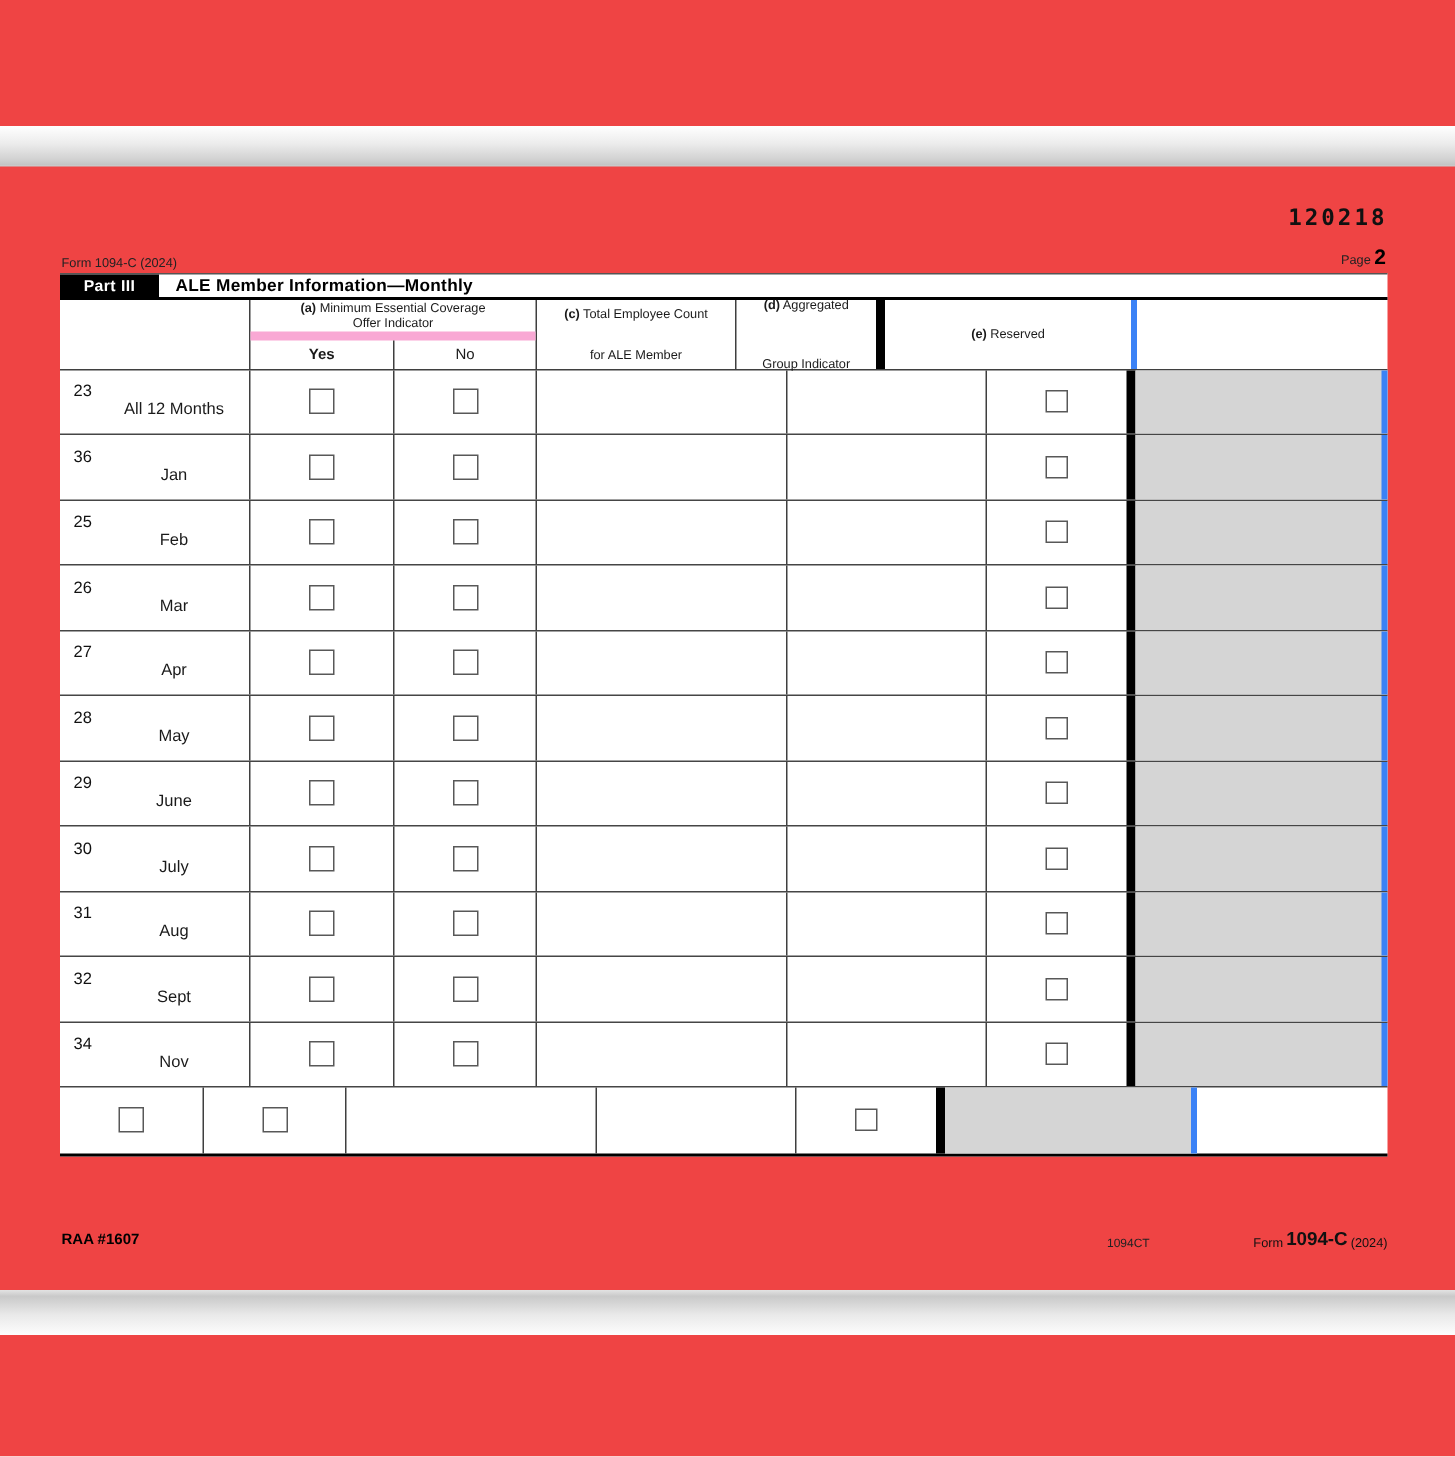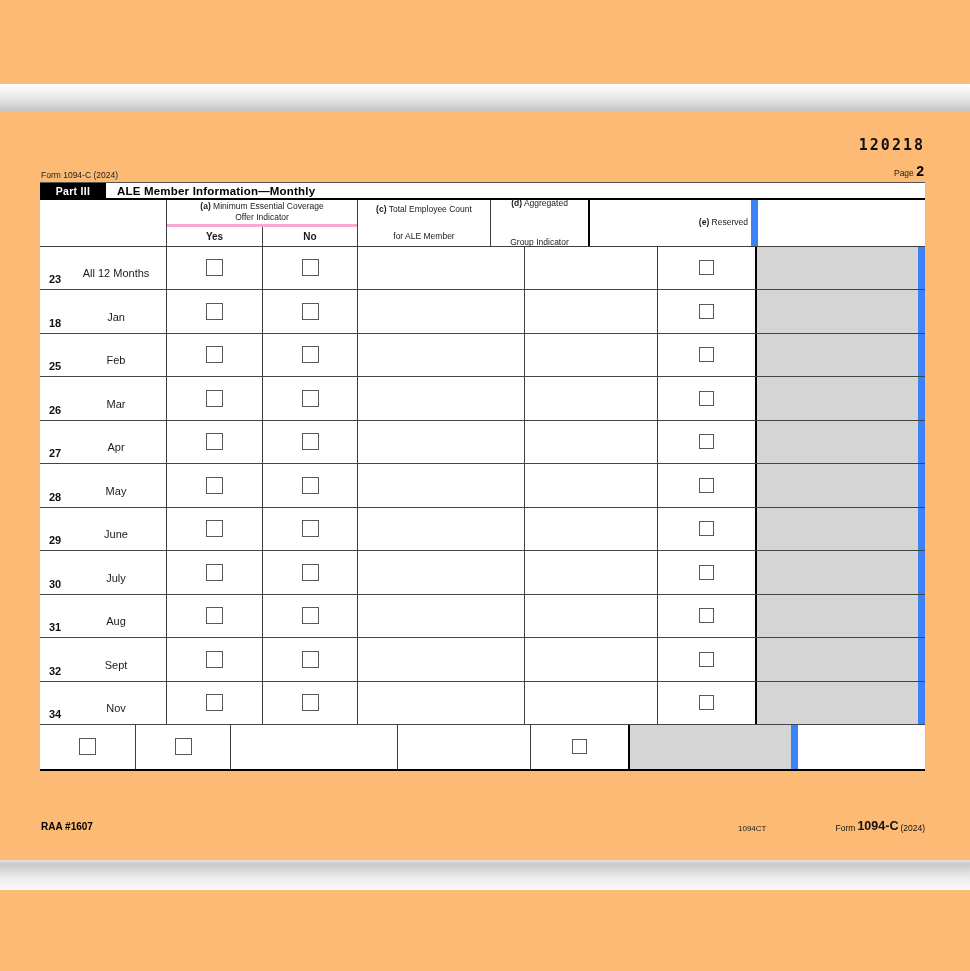--- a/index.html
+++ b/index.html
@@ -1,18 +1,18 @@
 <!DOCTYPE html>
 <html style="--reserved-fill: #d5d5d5;"><head>
 <meta charset="utf-8">
 <style>
   html,body{margin:0;padding:0;background:#ffffff;}
   .canvas{
     position:relative; width:970px; height:971px; overflow:hidden;
-    background:#fdba74; color:#1c1c1c;
+    background:#ef4444; color:#1c1c1c;
     font-family:"Liberation Sans", sans-serif;
   }
   
   .curl-top{
     position:absolute; left:0; top:84px; width:970px; height:26px;
     background:linear-gradient(to bottom,#ffffff 0%,#ececec 45%,#d2d2d2 85%,#c3c3c3 100%);
     border-bottom:1px solid #c9c9c9;
   }
   .curl-bottom{
     position:absolute; left:0; top:860px; width:970px; height:30px;
@@ -46,34 +46,34 @@
   
   .grid{
     position:absolute; left:40px; top:199.5px; width:885px;
     border-bottom:2px solid #000; box-sizing:border-box; background:#fff;
   }
   .grid *{box-sizing:border-box;}
   .thead{display:flex; height:47px; border-bottom:1px solid #3f3f3f; font-size:8.5px; text-align:center; color:#1a1a1a;}
   .thead b{font-weight:bold;}
   .c-label{width:127px; border-right:1px solid #3f3f3f;}
   .a-group{width:191px; border-right:1px solid #3f3f3f; display:flex; flex-direction:column;}
-  .a-head{height:27px; border-bottom:3px solid #f9a8d4; display:flex; flex-direction:column; justify-content:center; line-height:10.5px;}
+  .a-head{height:27px; border-bottom:6px solid #f9a8d4; display:flex; flex-direction:column; justify-content:center; line-height:10.5px;}
   .yn-row{display:flex; flex:1;}
   .yn-yes{width:96px; border-right:1px solid #3f3f3f; display:flex; align-items:center; justify-content:center; font-weight:bold; font-size:10px;}
-  .yn-no{width:94px; display:flex; align-items:center; justify-content:center; font-weight:bold; font-size:10px;}
+  .yn-no{width:94px; display:flex; align-items:center; justify-content:center; font-weight:normal; font-size:10px;}
   .c-b{width:167px; border-right:1px solid #3f3f3f;}
   .c-c{width:133px; border-right:1px solid #3f3f3f;gap:17px;}
-  .c-d{width:99px;  border-right:2px solid #000000;gap:28px;}
-  .c-e{width:168px; border-right:7px solid #3b82f6;text-align:right;}
+  .c-d{width:99px;  border-right:6px solid #000000;gap:28px;}
+  .c-e{width:168px; border-right:4px solid #3b82f6;}
   .hcell{display:flex; flex-direction:column; justify-content:center; line-height:10.5px; padding:0 3px;}
   
   .trow{display:flex; height:43.5px; border-bottom:1px solid #454545;}
   .trow:last-child{border-bottom:none;}
   .trow .c-label{position:relative;}
-  .row-num{position:absolute; left:9px; bottom:4px; font-weight:bold; font-size:11px; color:#111;}
+  .row-num{position:absolute; left:9px; bottom:22px; font-weight:normal; font-size:11px; color:#111;}
   .row-label{position:absolute; left:30px; right:4px; bottom:10px; text-align:center; font-size:11px; color:#1a1a1a;}
   .cbcell{display:flex; align-items:center; justify-content:center;}
   .checkbox{width:17px; height:17px; border:1px solid #585858; background:#fff;}
   .checkbox.small{width:15px; height:15px;}
   .reserved{background:var(--reserved-fill,#d5d5d5);}
   
   .foot-left{position:absolute; left:41px; top:821px; font-weight:bold; font-size:10px; color:#000;}
   .foot-center{position:absolute; left:738px; top:824px; font-size:8px; color:#222;}
   .foot-right{position:absolute; right:45px; top:819px; font-size:8.5px; color:#111; display:flex; align-items:flex-end; gap:2px;}
   .foot-right .big{font-size:12.5px; font-weight:bold;}
@@ -139,21 +139,21 @@
       </div>
       <div class="c-b"></div>
       <div class="c-c"></div>
       <div class="c-d cbcell">
         <span class="checkbox small"></span>
       </div>
       <div class="c-e reserved"></div>
     </div>
         <div class="trow">
       <div class="c-label">
-        <span class="row-num">18</span>
+        <span class="row-num">36</span>
         <span class="row-label">Jan</span>
       </div>
       <div class="a-group">
         <div class="yn-row">
           <div class="yn-yes cbcell">
             <span class="checkbox"></span>
           </div>
           <div class="yn-no cbcell">
             <span class="checkbox"></span>
           </div>

